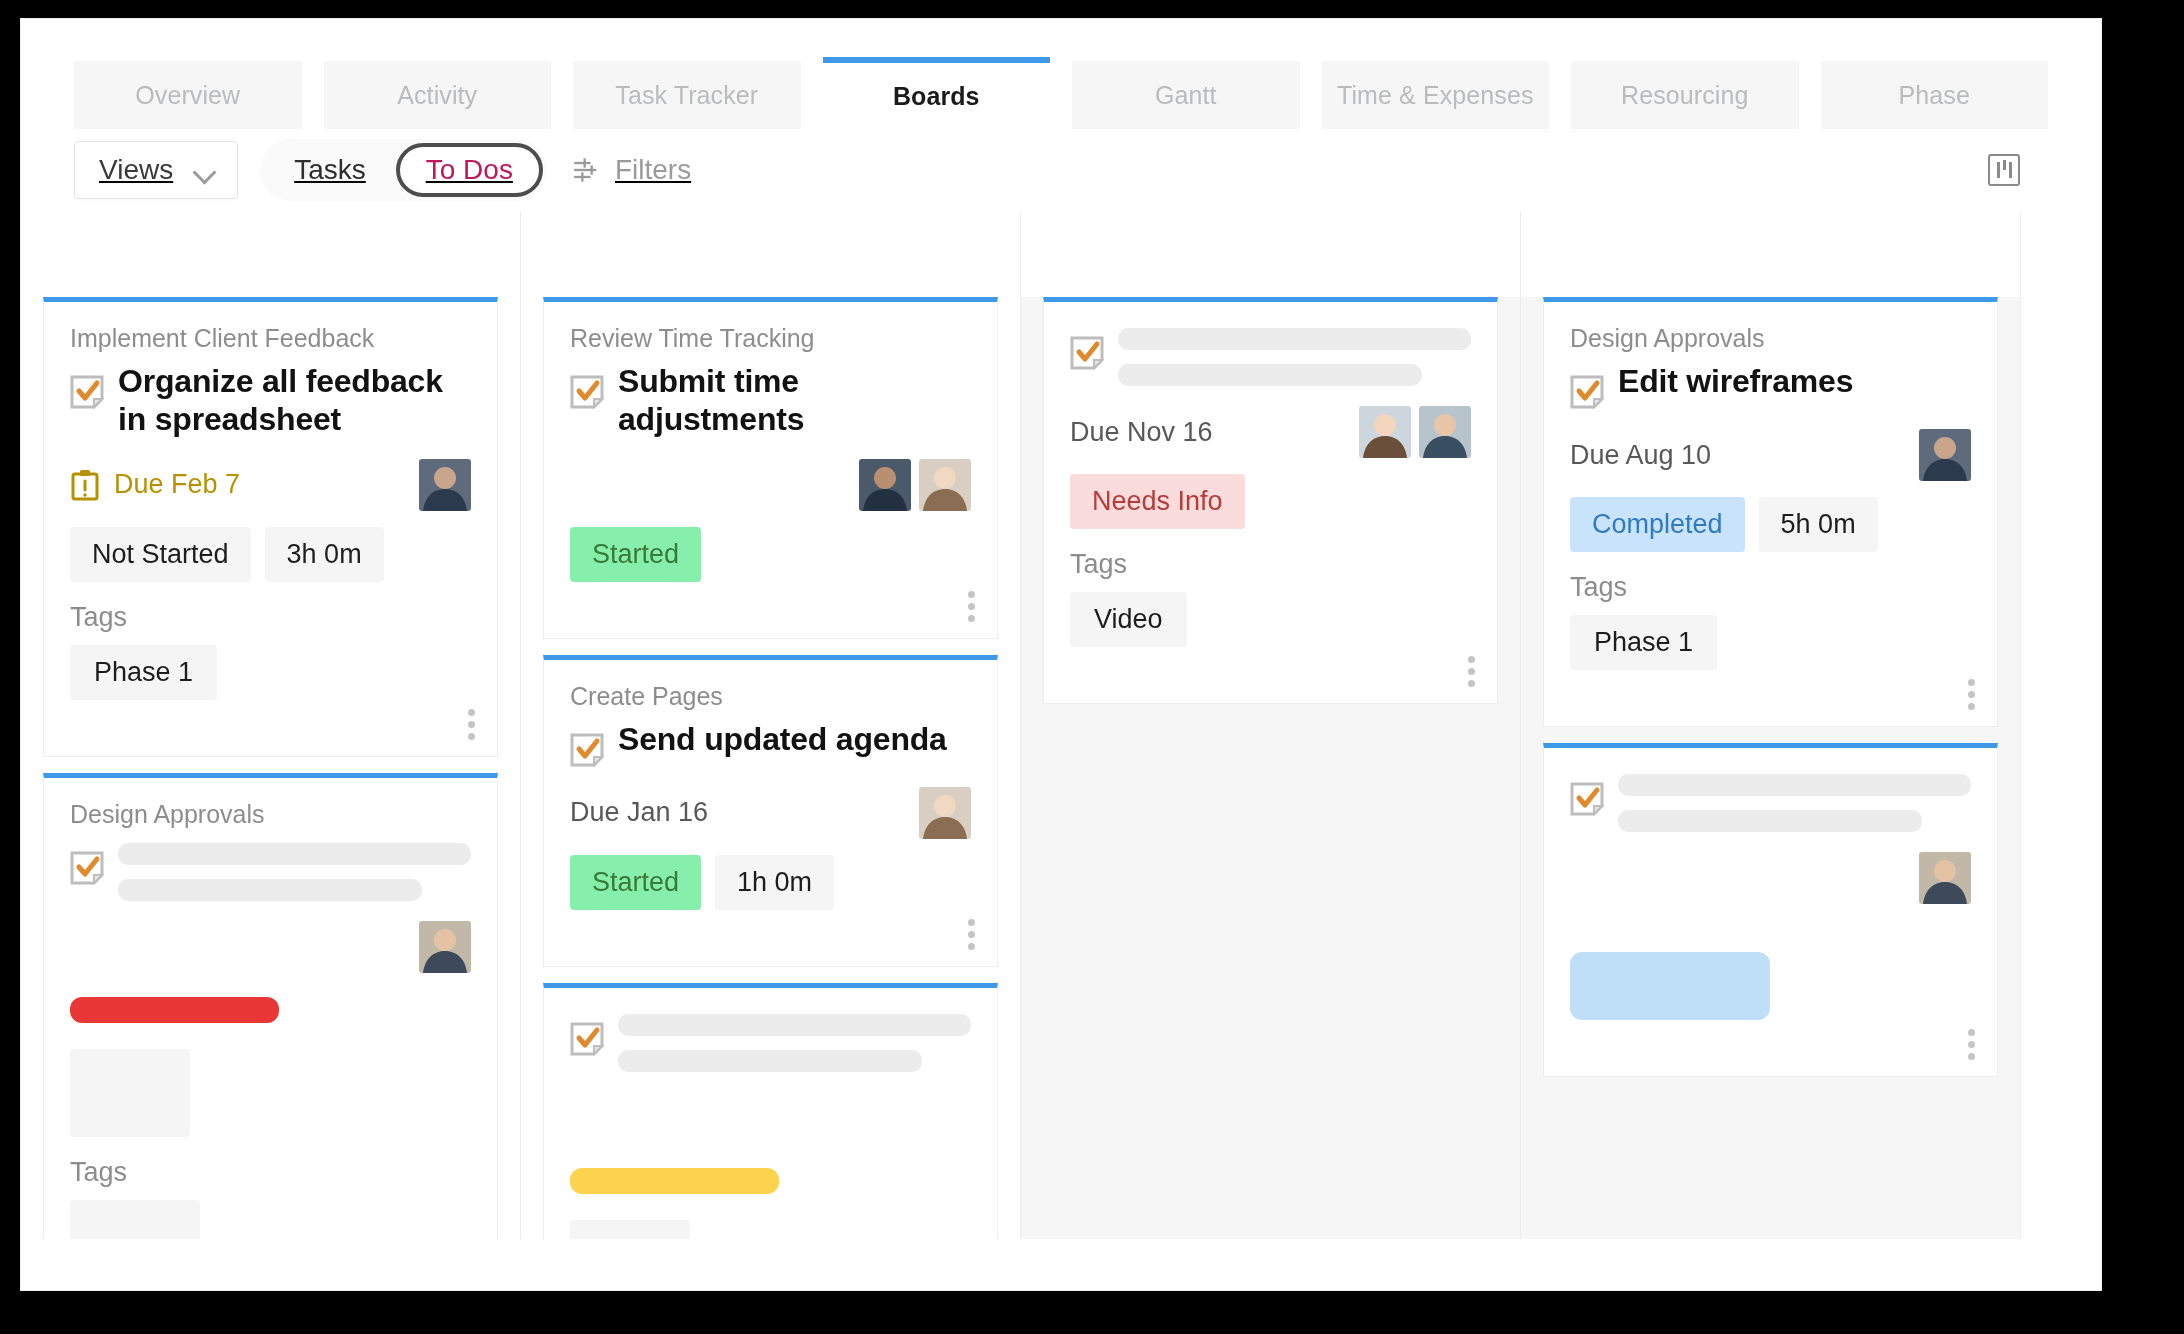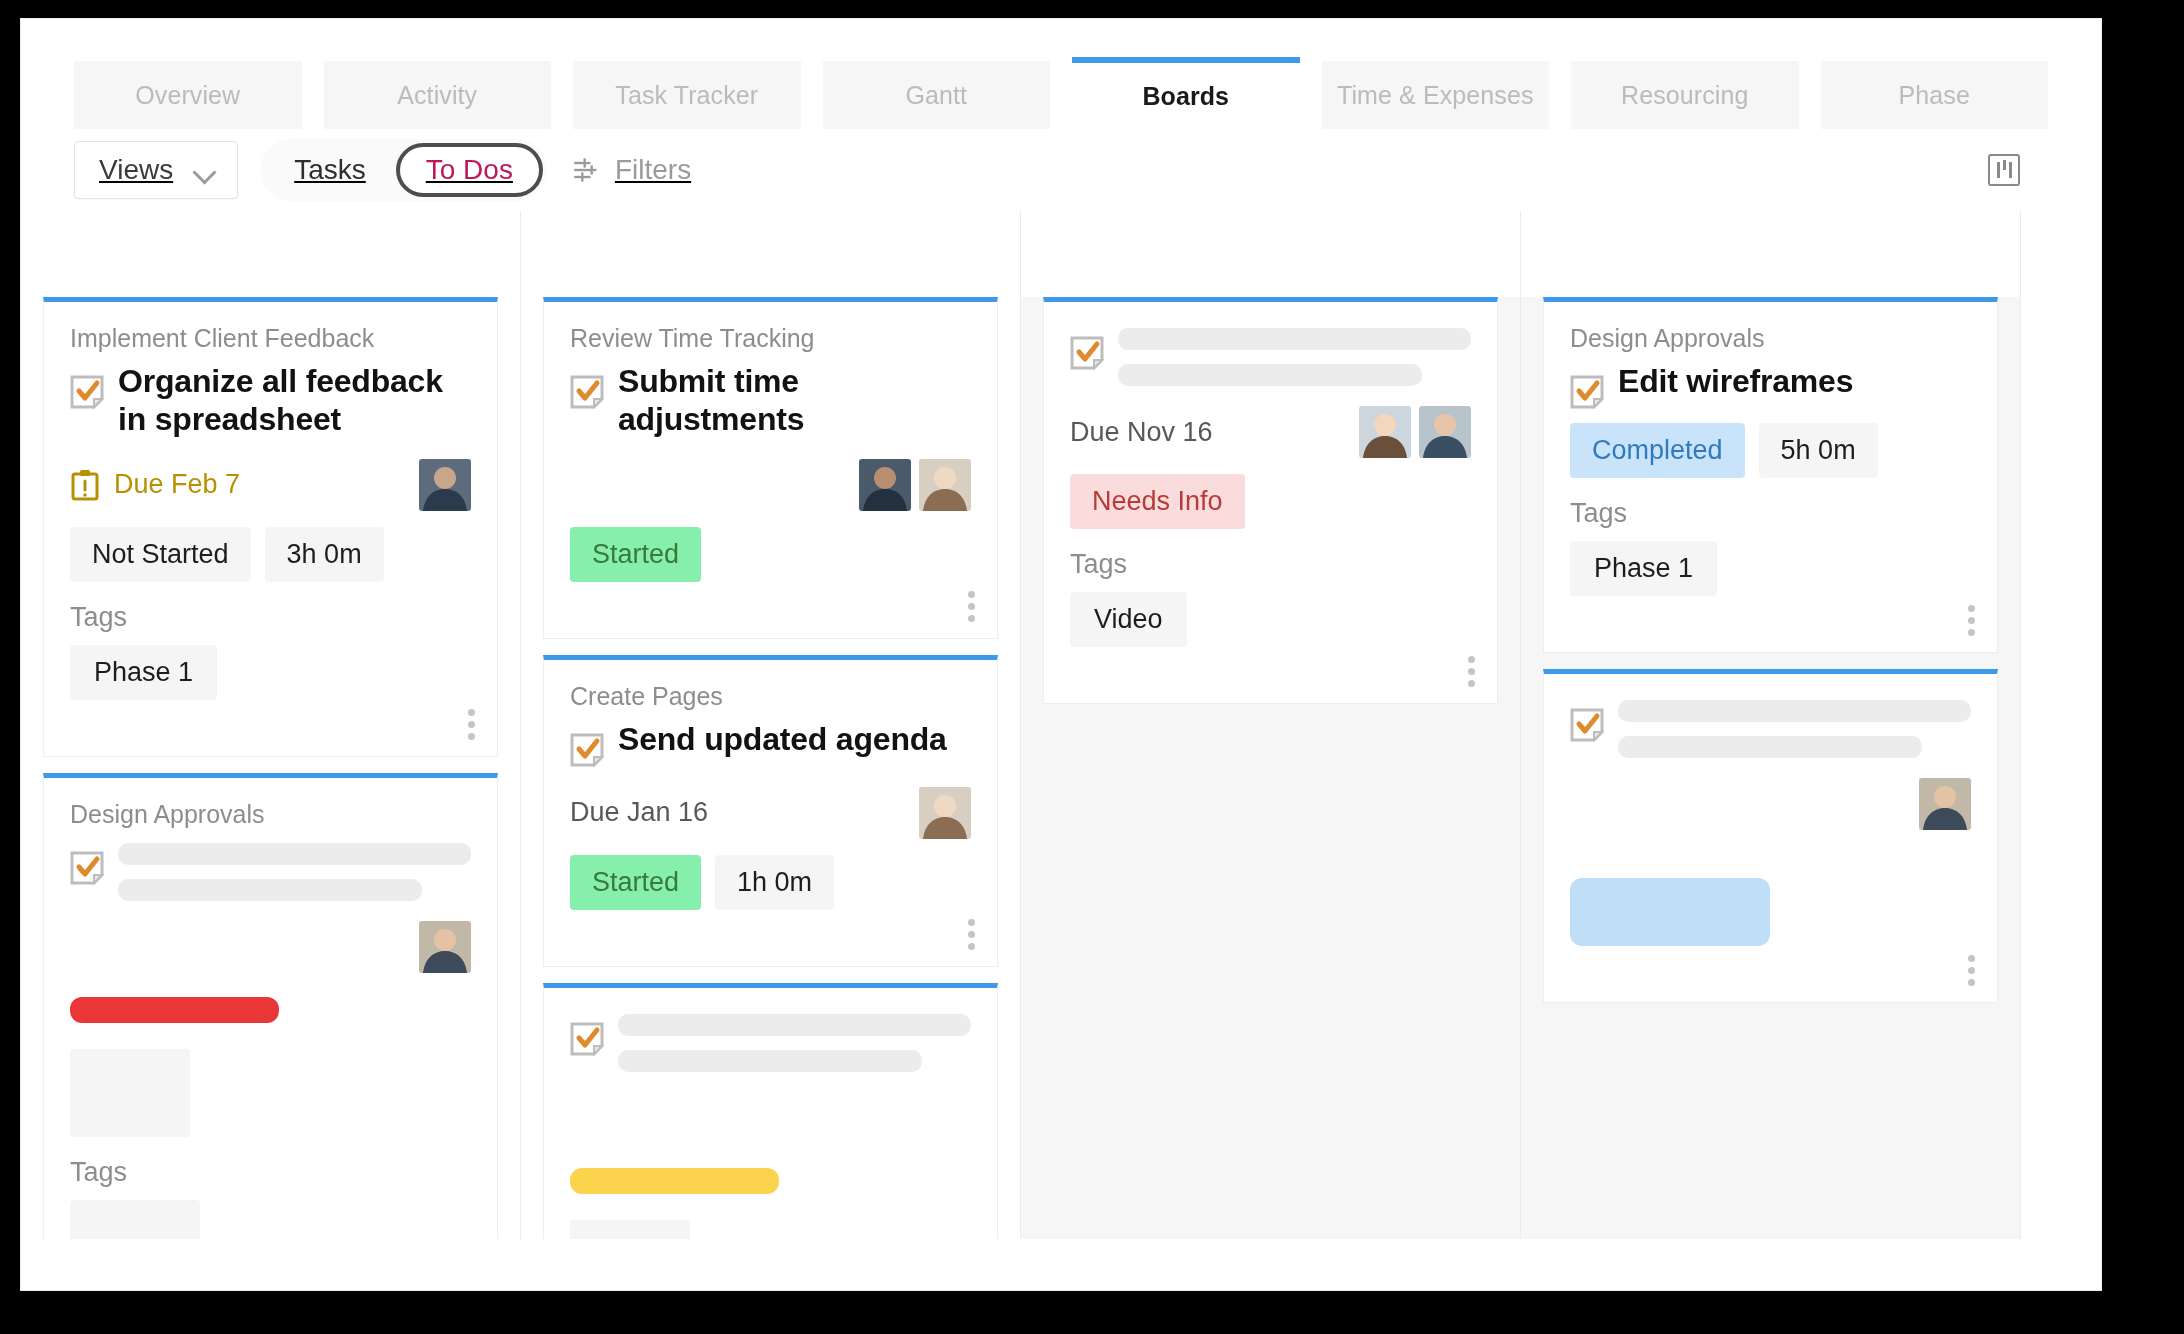--- a/index.html
+++ b/index.html
@@ -258,25 +258,25 @@
   <div class="tabbar">
       <div class="tab">
         <span>Overview</span>
       </div>
       <div class="tab">
         <span>Activity</span>
       </div>
       <div class="tab">
         <span>Task Tracker</span>
       </div>
+      <div class="tab active">
+        <span>Boards</span>
+      </div>
       <div class="tab">
         <span>Gantt</span>
-      </div>
-      <div class="tab active">
-        <span>Boards</span>
       </div>
       <div class="tab">
         <span>Time &amp; Expenses</span>
       </div>
       <div class="tab">
         <span>Resourcing</span>
       </div>
       <div class="tab">
         <span>Phase</span>
       </div>
@@ -549,20 +549,32 @@
           <div class="card" style="padding-bottom: 56px;">
             <div class="card-project">Design Approvals</div>
             <div class="title-row">
               <svg viewBox="0 0 34 34" class="todo-icon">
                 <path d="M2 2 H32 V24 L24 32 H2 Z" fill="#fff" stroke="#bdbdbd" stroke-width="3"></path>
                 <path d="M24 32 V24 H32 Z" fill="#e8e8e8" stroke="#bdbdbd" stroke-width="2"></path>
                 <path d="M9 16 L15 23 L27 8" fill="none" stroke="#e08a2e" stroke-width="5" stroke-linecap="round" stroke-linejoin="round"></path>
               </svg>
               <div class="card-title">Edit wireframes</div>
             </div>
+            <div class="meta-row">
+              <div class="due">
+                <span>Due Aug 10</span>
+              </div>
+              <div class="avatars">
+                <svg viewBox="0 0 52 52" class="avatar">
+                  <rect width="52" height="52" fill="#5d6b7d"></rect>
+                  <circle cx="26" cy="19" r="11" fill="#c9a68b"></circle>
+                  <path d="M4 52 C6 36 16 30 26 30 C36 30 46 36 48 52 Z" fill="#2b3a4d"></path>
+                </svg>
+              </div>
+            </div>
             <div class="badges">
               <span class="badge completed">Completed</span>
               <span class="badge">5h 0m</span>
             </div>
             <div class="tags-label">Tags</div>
             <div class="tag-row">
               <span class="tag">Phase 1</span>
             </div>
             <div class="kebab">
               <span></span>

